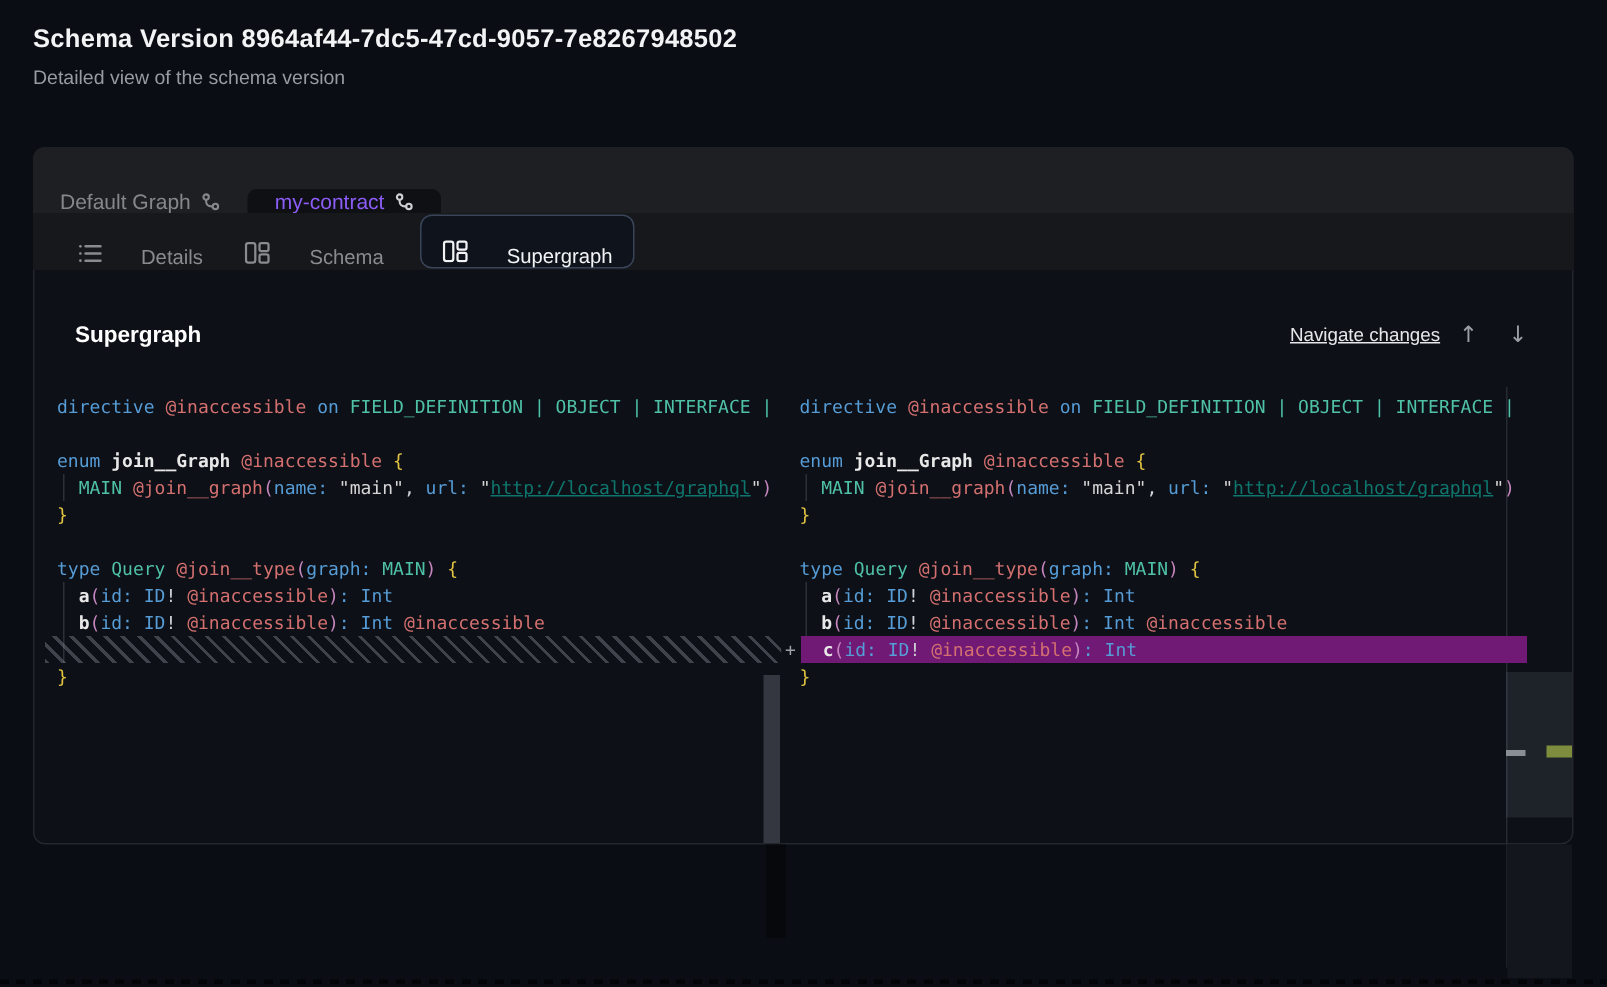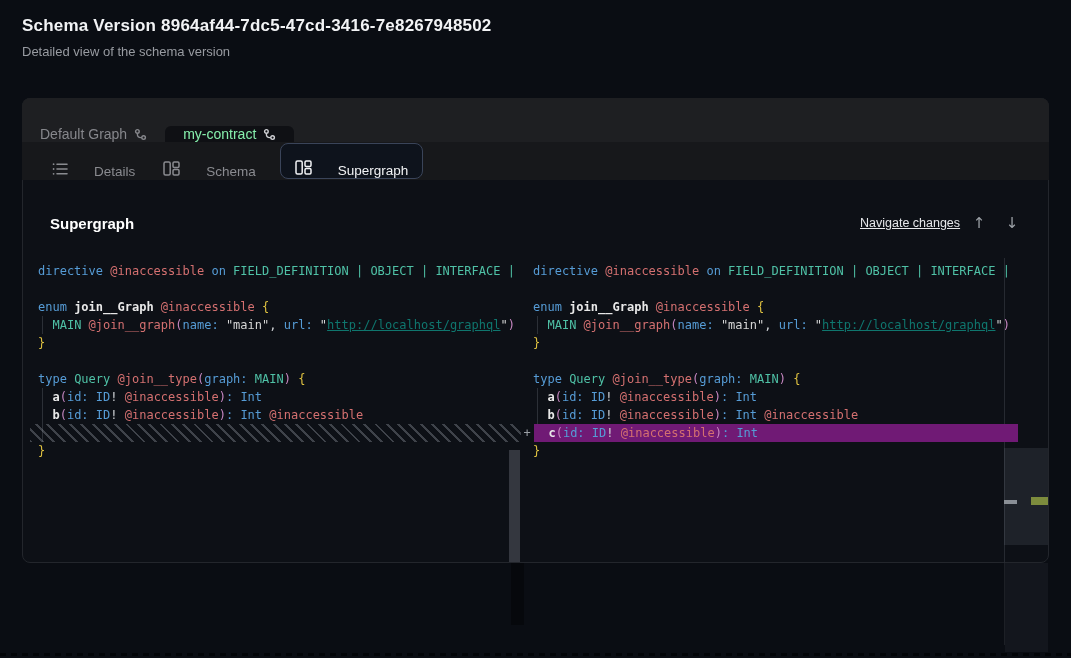--- a/index.html
+++ b/index.html
@@ -11,21 +11,21 @@
   .page-subtitle{position:absolute;left:22px;top:44px;color:#989ba1;font-size:13px;}
 
   
   .card{position:absolute;left:22px;top:98px;width:1027px;height:465px;
         background:#0d1016;border:1px solid #23262c;border-radius:8px;box-sizing:border-box;}
 
   
   .tabstrip{position:absolute;left:22px;top:98px;width:1027px;height:44px;
             background:#1e1f22;border-radius:8px 8px 0 0;display:flex;align-items:flex-end;box-sizing:border-box;}
   .vtab{display:flex;align-items:center;gap:7px;padding:0 18px;font-size:14px;color:#86878c;cursor:pointer;}
-  .vtab.selected{background:#0f1014;border-radius:6px 6px 0 0;color:#86efac;}
+  .vtab.selected{background:#0f1014;border-radius:6px 6px 0 0;color:#8b5cf6;}
   .vtab svg{display:block;}
 
   
   .subtabs{position:absolute;left:22px;top:142px;width:1027px;height:38px;
            background:#17181b;display:flex;align-items:center;box-sizing:border-box;padding-left:16px;}
   .stab{display:flex;align-items:flex-end;gap:26px;font-size:13.5px;color:#8a8b90;padding:0 14px;height:36px;cursor:pointer;}
   .stab.selected{color:#f2f3f5;background:#0e131c;border:1px solid #3a4459;border-radius:8px;box-sizing:border-box;margin-left:10px;}
 
   
   .panel-title{position:absolute;left:50px;top:215px;color:#ffffff;font-size:15px;font-weight:bold;}
@@ -69,21 +69,21 @@
   .below-scroll{position:absolute;left:1005px;top:563px;width:43px;height:89px;background:#13161d;z-index:0;}
   .below-line{position:absolute;left:1004px;top:563px;width:1px;height:82px;background:#1d2026;z-index:0;}
   .bottom-dashes{position:absolute;left:0;top:653px;width:1071px;height:3px;z-index:0;
       background:repeating-linear-gradient(90deg,#030508 0 6px,transparent 6px 11px);}
 </style>
 </head>
 <body>
 
 <div class="screen">
 
-  <div class="page-title">Schema Version 8964af44-7dc5-47cd-3416-7e8267948502</div>
+  <div class="page-title">Schema Version 8964af44-7dc5-47cd-9057-7e8267948502</div>
   <div class="page-subtitle">Detailed view of the schema version</div>
 
   <div class="card"></div>
 
   <div class="tabstrip">
     <div class="vtab">
       <span>Default Graph</span>
       <span>
         <svg width="13" height="13" viewBox="0 0 13 13" fill="none" stroke="#86878c" stroke-width="1.4">
           <circle cx="3.4" cy="3.4" r="1.8"></circle>

